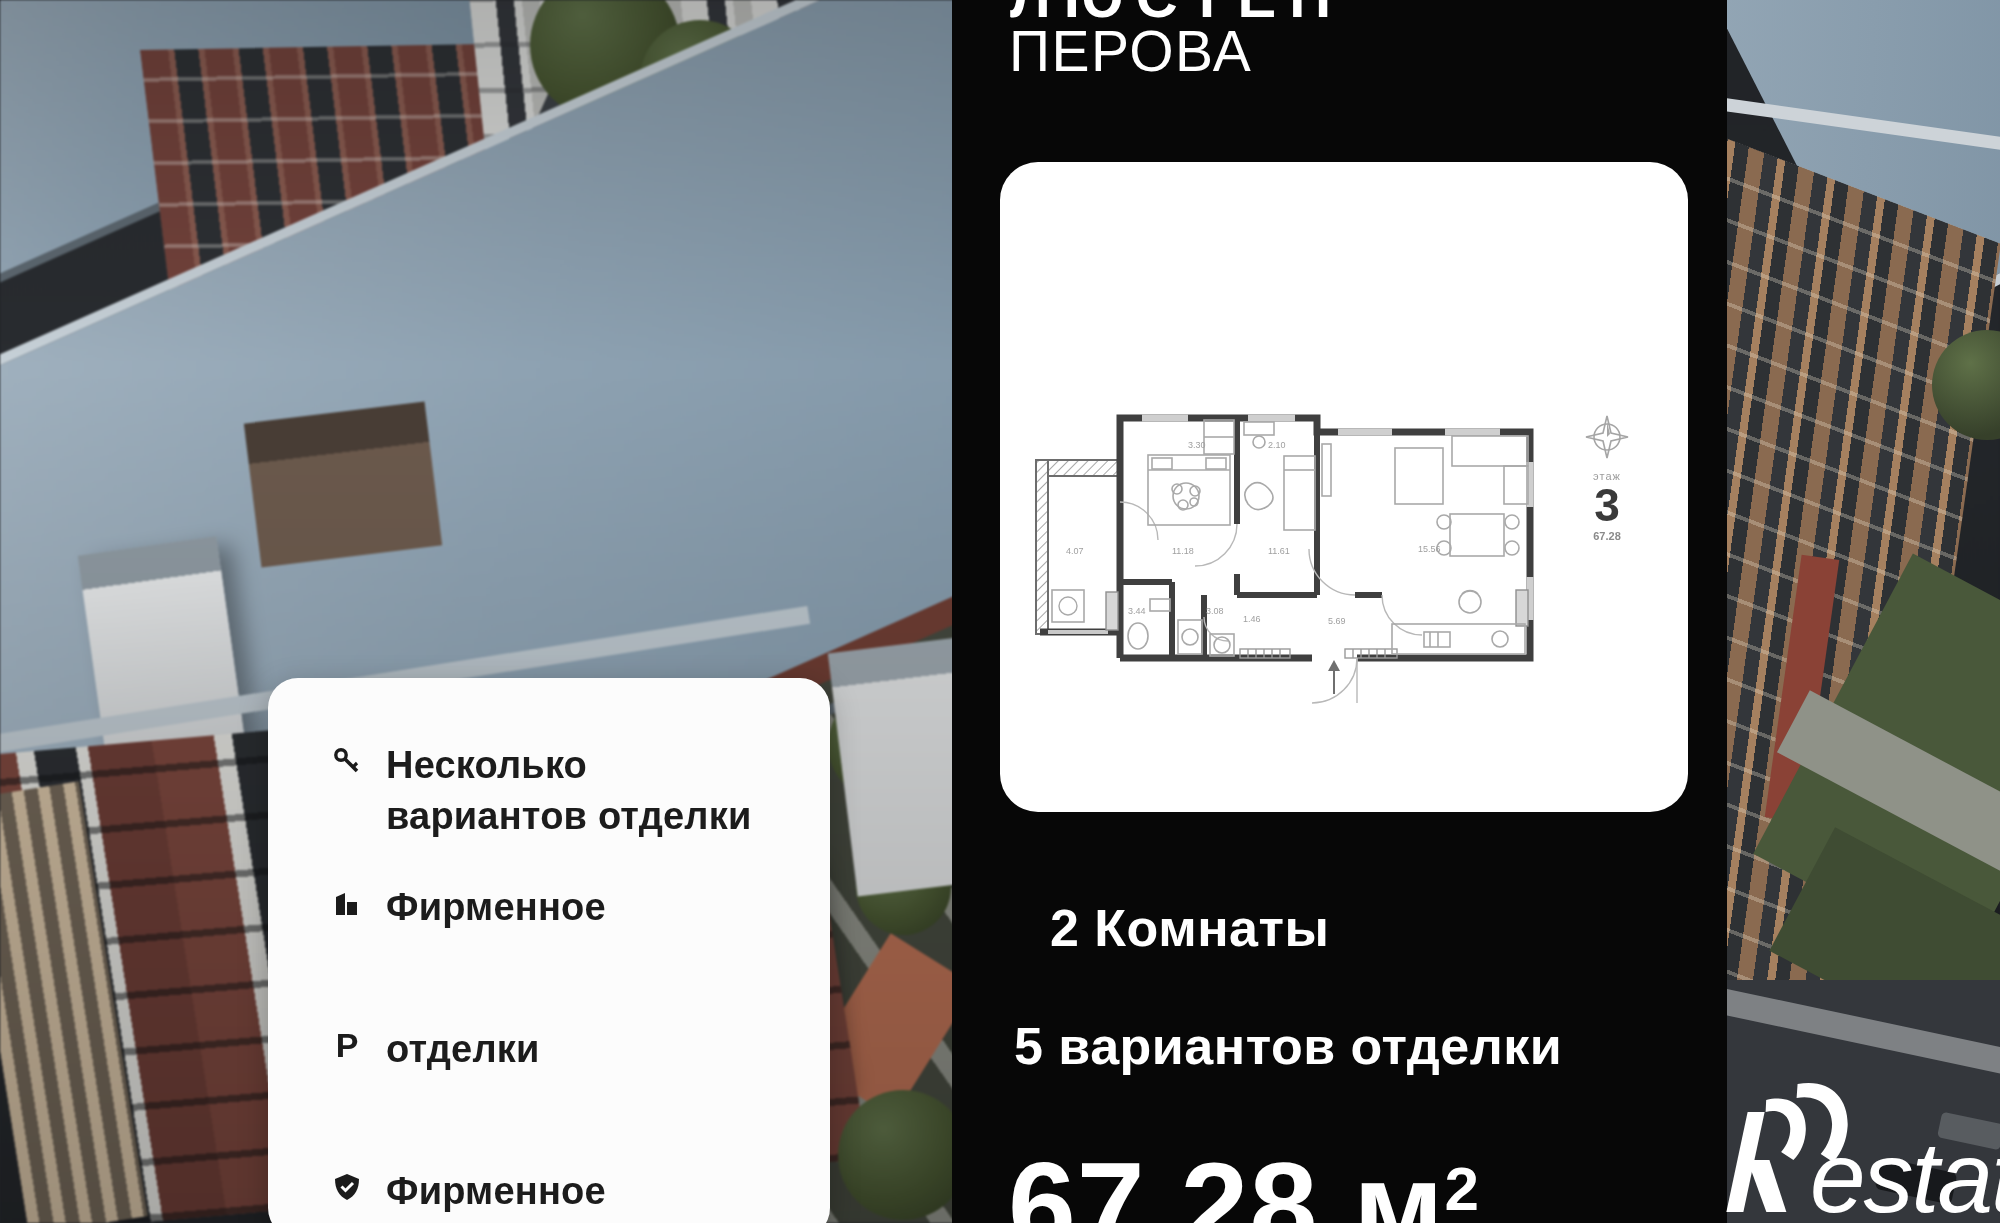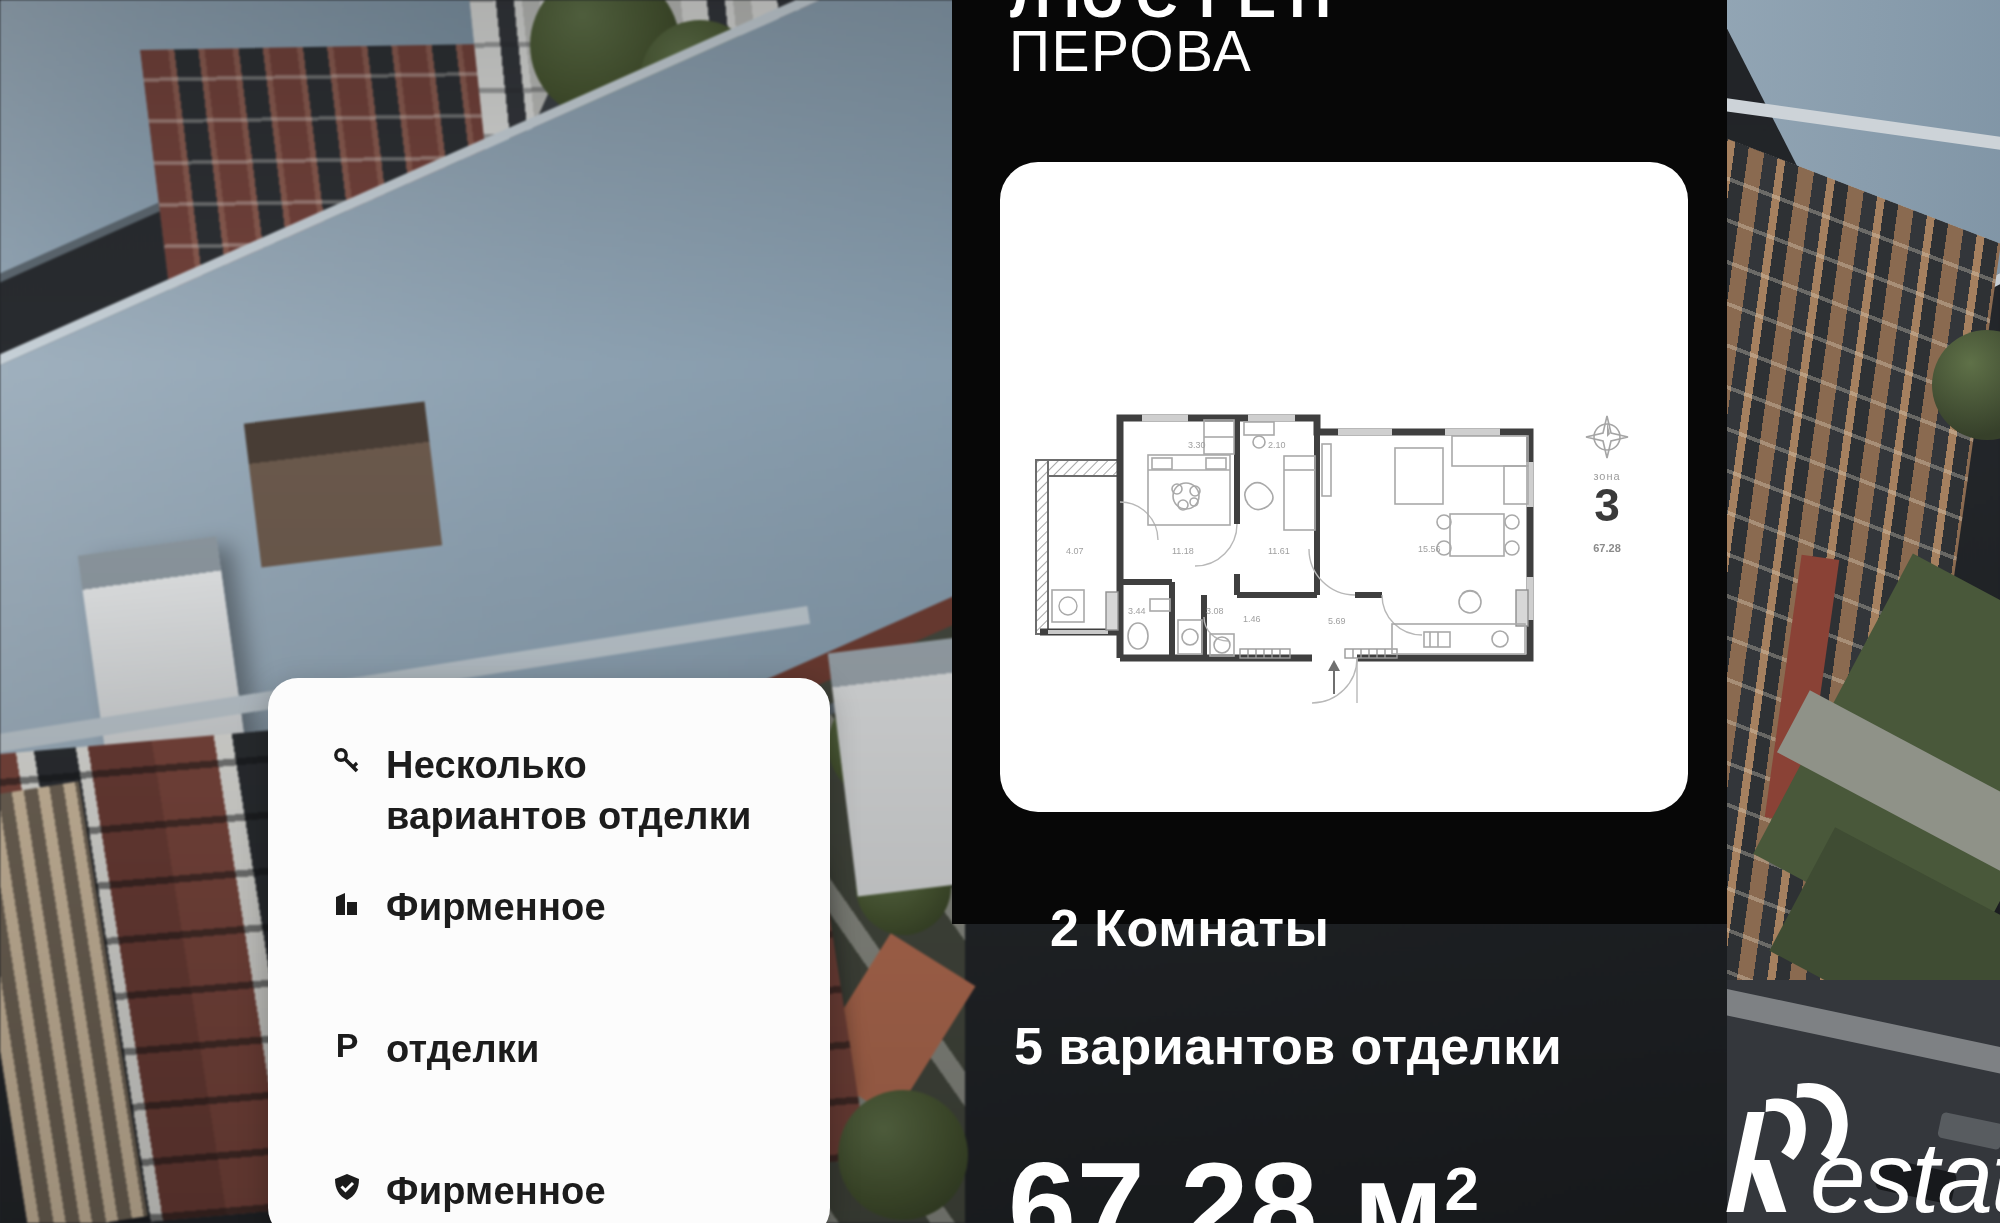--- a/index.html
+++ b/index.html
@@ -66,33 +66,33 @@
   .rs-lawn{left:92px;top:590px;width:240px;height:340px;background:#49583a;transform:rotate(28deg);}
   .rs-path{left:50px;top:752px;width:280px;height:70px;background:#8f9288;transform:rotate(28deg);}
   .rs-lawn2{left:60px;top:880px;width:260px;height:140px;background:#3f4c33;transform:rotate(28deg);}
   .rs-road{left:-10px;top:980px;width:300px;height:250px;background:#34373c;}
   .rs-walk{left:-10px;top:1020px;width:310px;height:26px;background:#7e8184;transform:rotate(12deg);}
   .rs-car1{left:150px;top:1165px;width:78px;height:32px;background:#17191c;border-radius:6px;transform:rotate(12deg);}
   .rs-car2{left:212px;top:1118px;width:64px;height:26px;background:#585c60;border-radius:5px;transform:rotate(12deg);}
   .rs-tree{left:205px;top:330px;width:110px;height:110px;border-radius:50%;background:radial-gradient(circle at 35% 30%,#5f7148,#36402a 70%);}
 
   
-  .black-panel{position:absolute;left:952px;top:0;width:775px;height:924px;background:#070707;color:#fff;}
+  .black-panel{position:absolute;left:952px;top:0;width:775px;height:1223px;background:#070707;color:#fff;}
   .title-clip{position:absolute;left:58px;top:0;height:21px;width:420px;overflow:hidden;}
   .title-line1{font-size:58px;font-weight:600;letter-spacing:13px;color:#fff;transform:translateY(-37px);white-space:nowrap;}
   .title-line2{position:absolute;left:57px;top:18px;font-size:57px;font-weight:500;letter-spacing:1.5px;color:#fff;}
 
   
   .plan-card{position:absolute;left:48px;top:162px;width:688px;height:650px;background:#ffffff;border-radius:38px;}
   .plan-svg{position:absolute;left:0;top:0;}
   .floor-block{position:absolute;left:568px;top:252px;width:78px;text-align:center;color:#3c3c3c;}
   .floor-block .compass{display:block;margin:0 auto;opacity:.8;}
   .floor-label{font-size:11px;color:#9c9c9c;margin-top:10px;letter-spacing:1px;}
   .floor-number{font-size:46px;font-weight:700;line-height:1.0;color:#3a3a3a;}
-  .floor-area{font-size:11px;font-weight:700;color:#8a8a8a;margin-top:14px;}
+  .floor-area{font-size:11px;font-weight:700;color:#8a8a8a;margin-top:2px;}
 
   .rooms-line{position:absolute;left:62px;top:898px;font-size:52px;font-weight:700;letter-spacing:.5px;margin-left:36px;}
   .finishing-line{position:absolute;left:62px;top:1016px;font-size:52px;font-weight:700;letter-spacing:.5px;}
   .area-line{position:absolute;left:56px;top:1136px;font-size:122px;font-weight:700;letter-spacing:1px;white-space:nowrap;}
   .area-line sup{font-size:62px;vertical-align:38px;font-weight:700;}
 
   
   .features-card{position:absolute;left:268px;top:678px;width:562px;height:560px;background:#fcfcfc;border-radius:30px;box-shadow:0 8px 30px rgba(0,0,0,.25);}
   .feature{position:absolute;left:64px;display:flex;gap:24px;}
   .feature .f-icon{width:30px;height:30px;flex:0 0 30px;margin-top:6px;color:#1b1b1b;font-weight:800;}
@@ -299,21 +299,21 @@
           <text x="328" y="462">5.69</text>
         </g>
       </svg>
 
       <div class="floor-block">
         <svg class="compass" width="46" height="46" viewBox="0 0 46 46">
           <circle cx="23" cy="23" r="13" fill="none" stroke="#8f8f8f" stroke-width="1.6"></circle>
           <path d="M23,2 L27,19 L44,23 L27,27 L23,44 L19,27 L2,23 L19,19 Z" fill="none" stroke="#8f8f8f" stroke-width="1.6"></path>
           <path d="M23,8 L26,20 L23,23 Z" fill="#8f8f8f"></path>
         </svg>
-        <div class="floor-label">зона</div>
+        <div class="floor-label">этаж</div>
         <div class="floor-number">3</div>
         <div class="floor-area">67.28</div>
       </div>
     </div>
 
     <div class="rooms-line">2 Комнаты</div>
     <div class="finishing-line">5 вариантов отделки</div>
     <div class="area-line"><span>67.28 м</span><sup>2</sup></div>
   </div>
 

